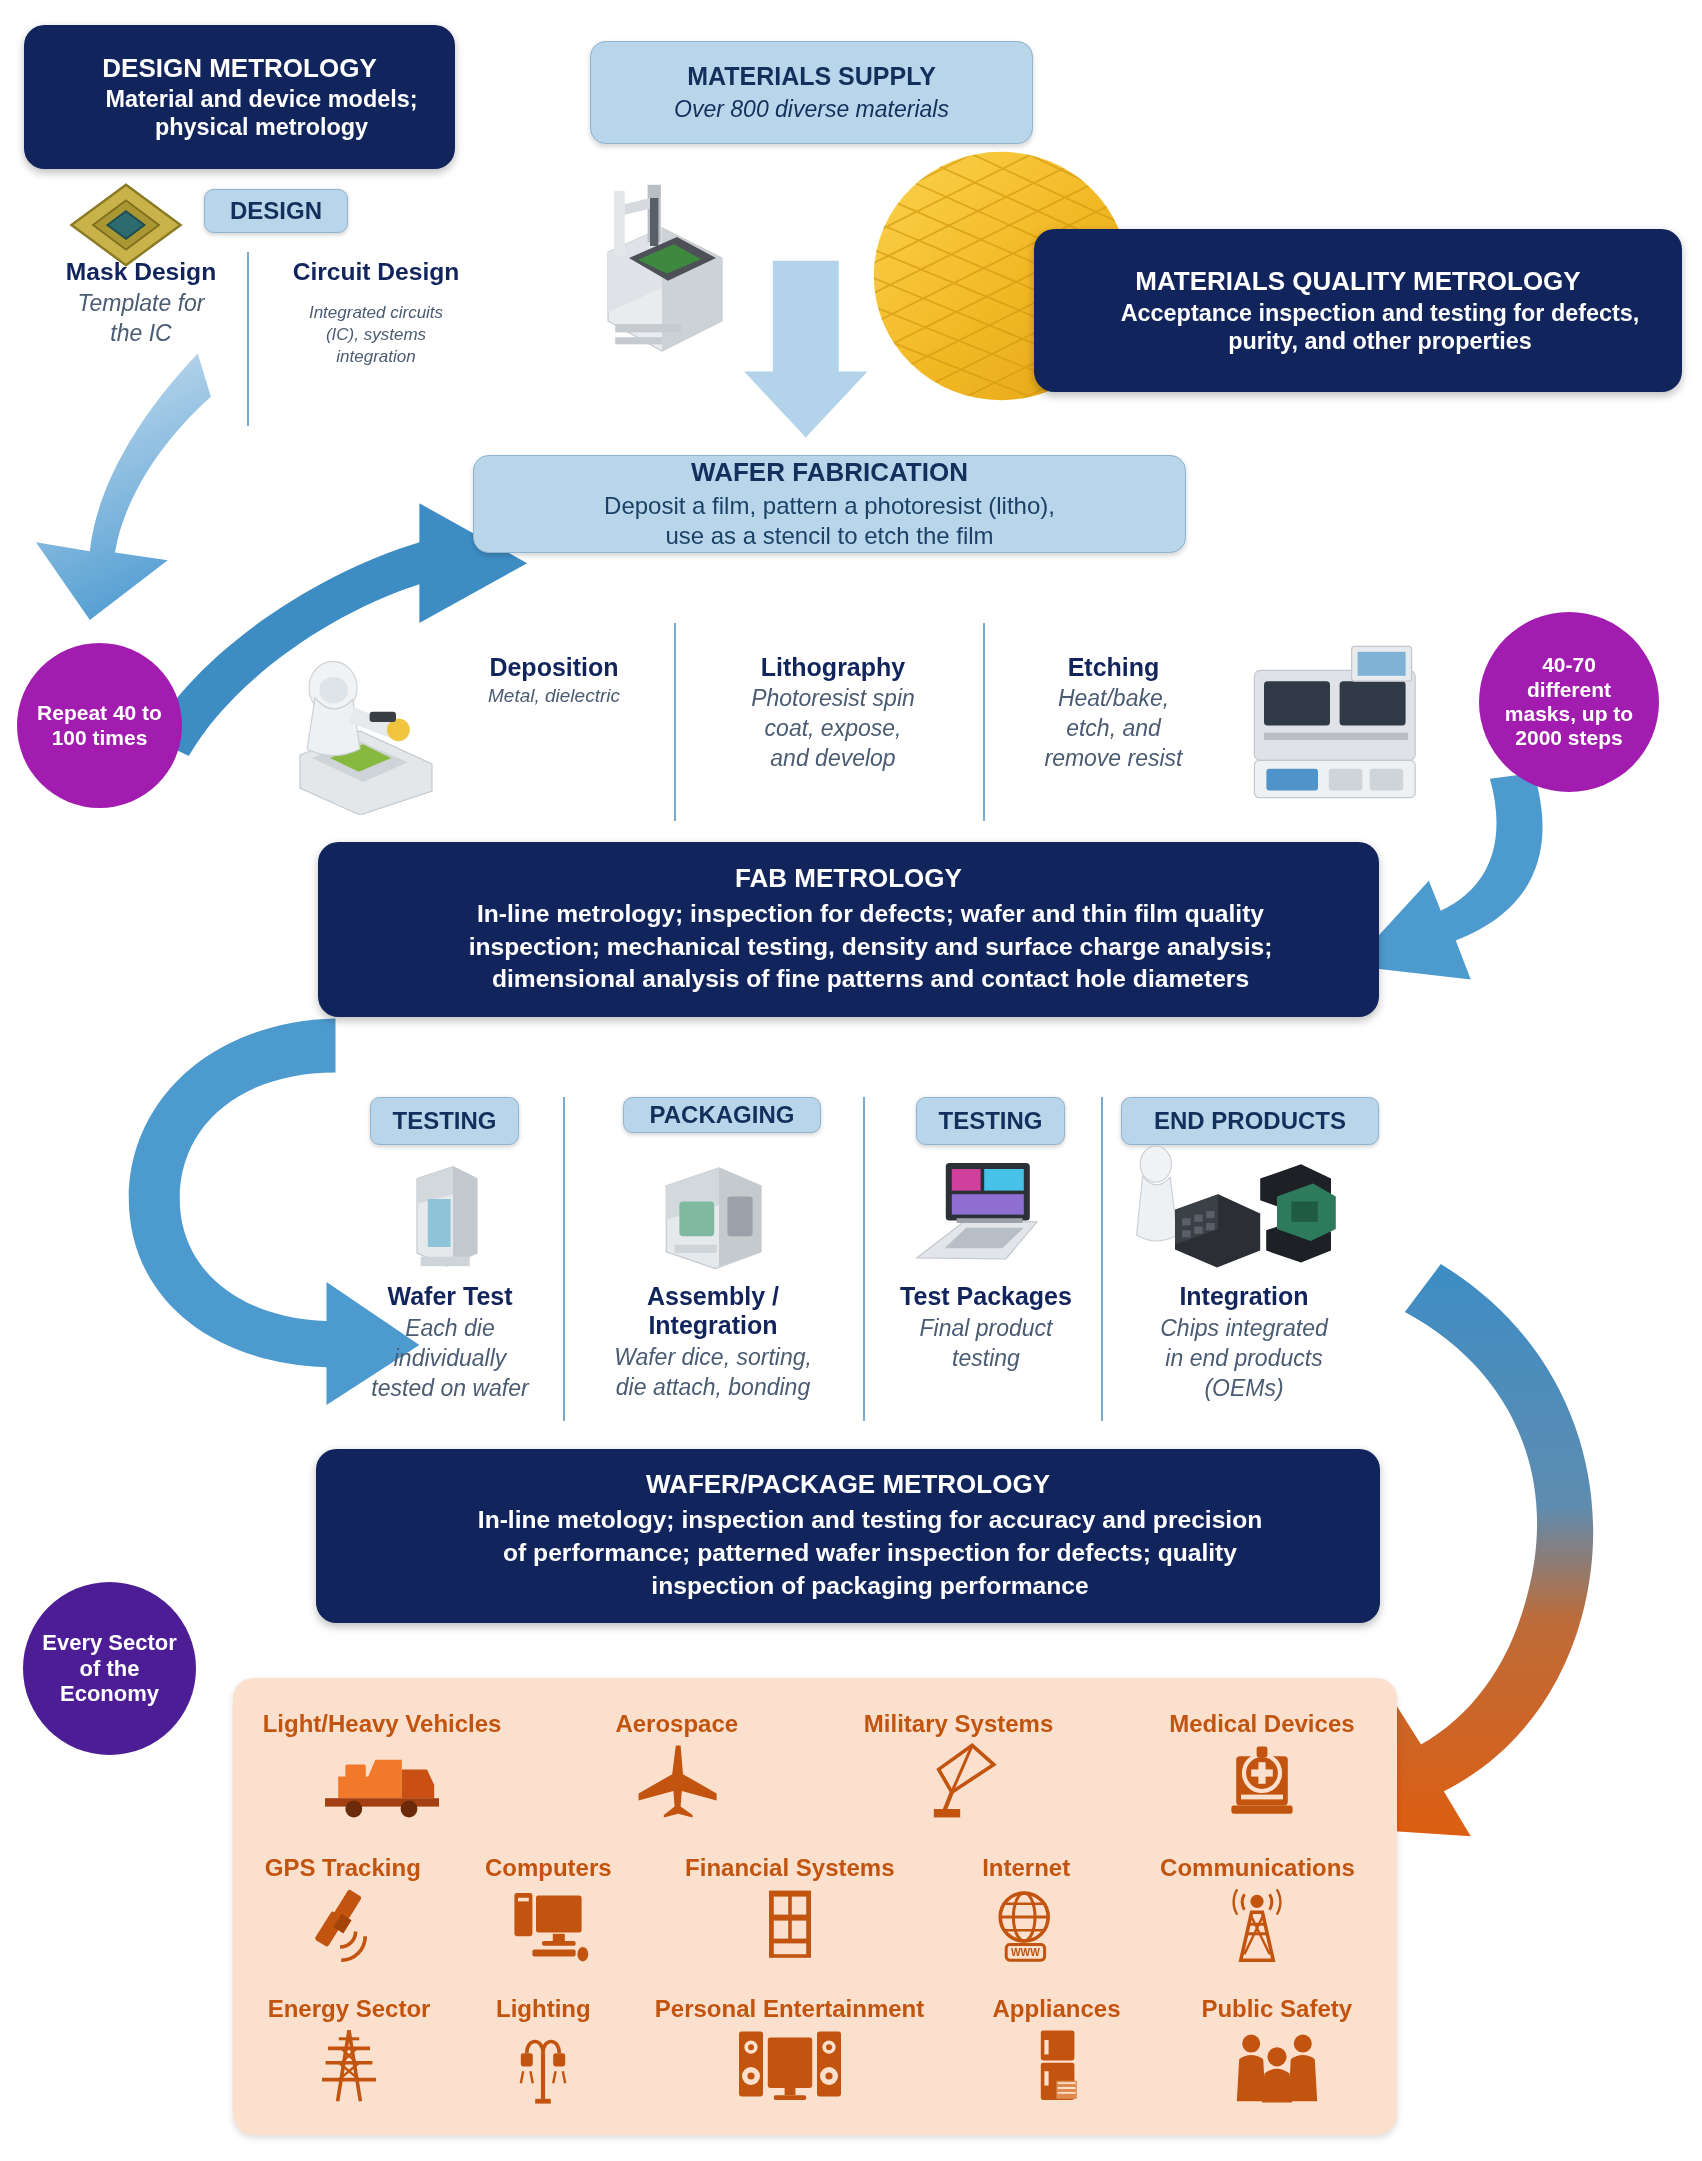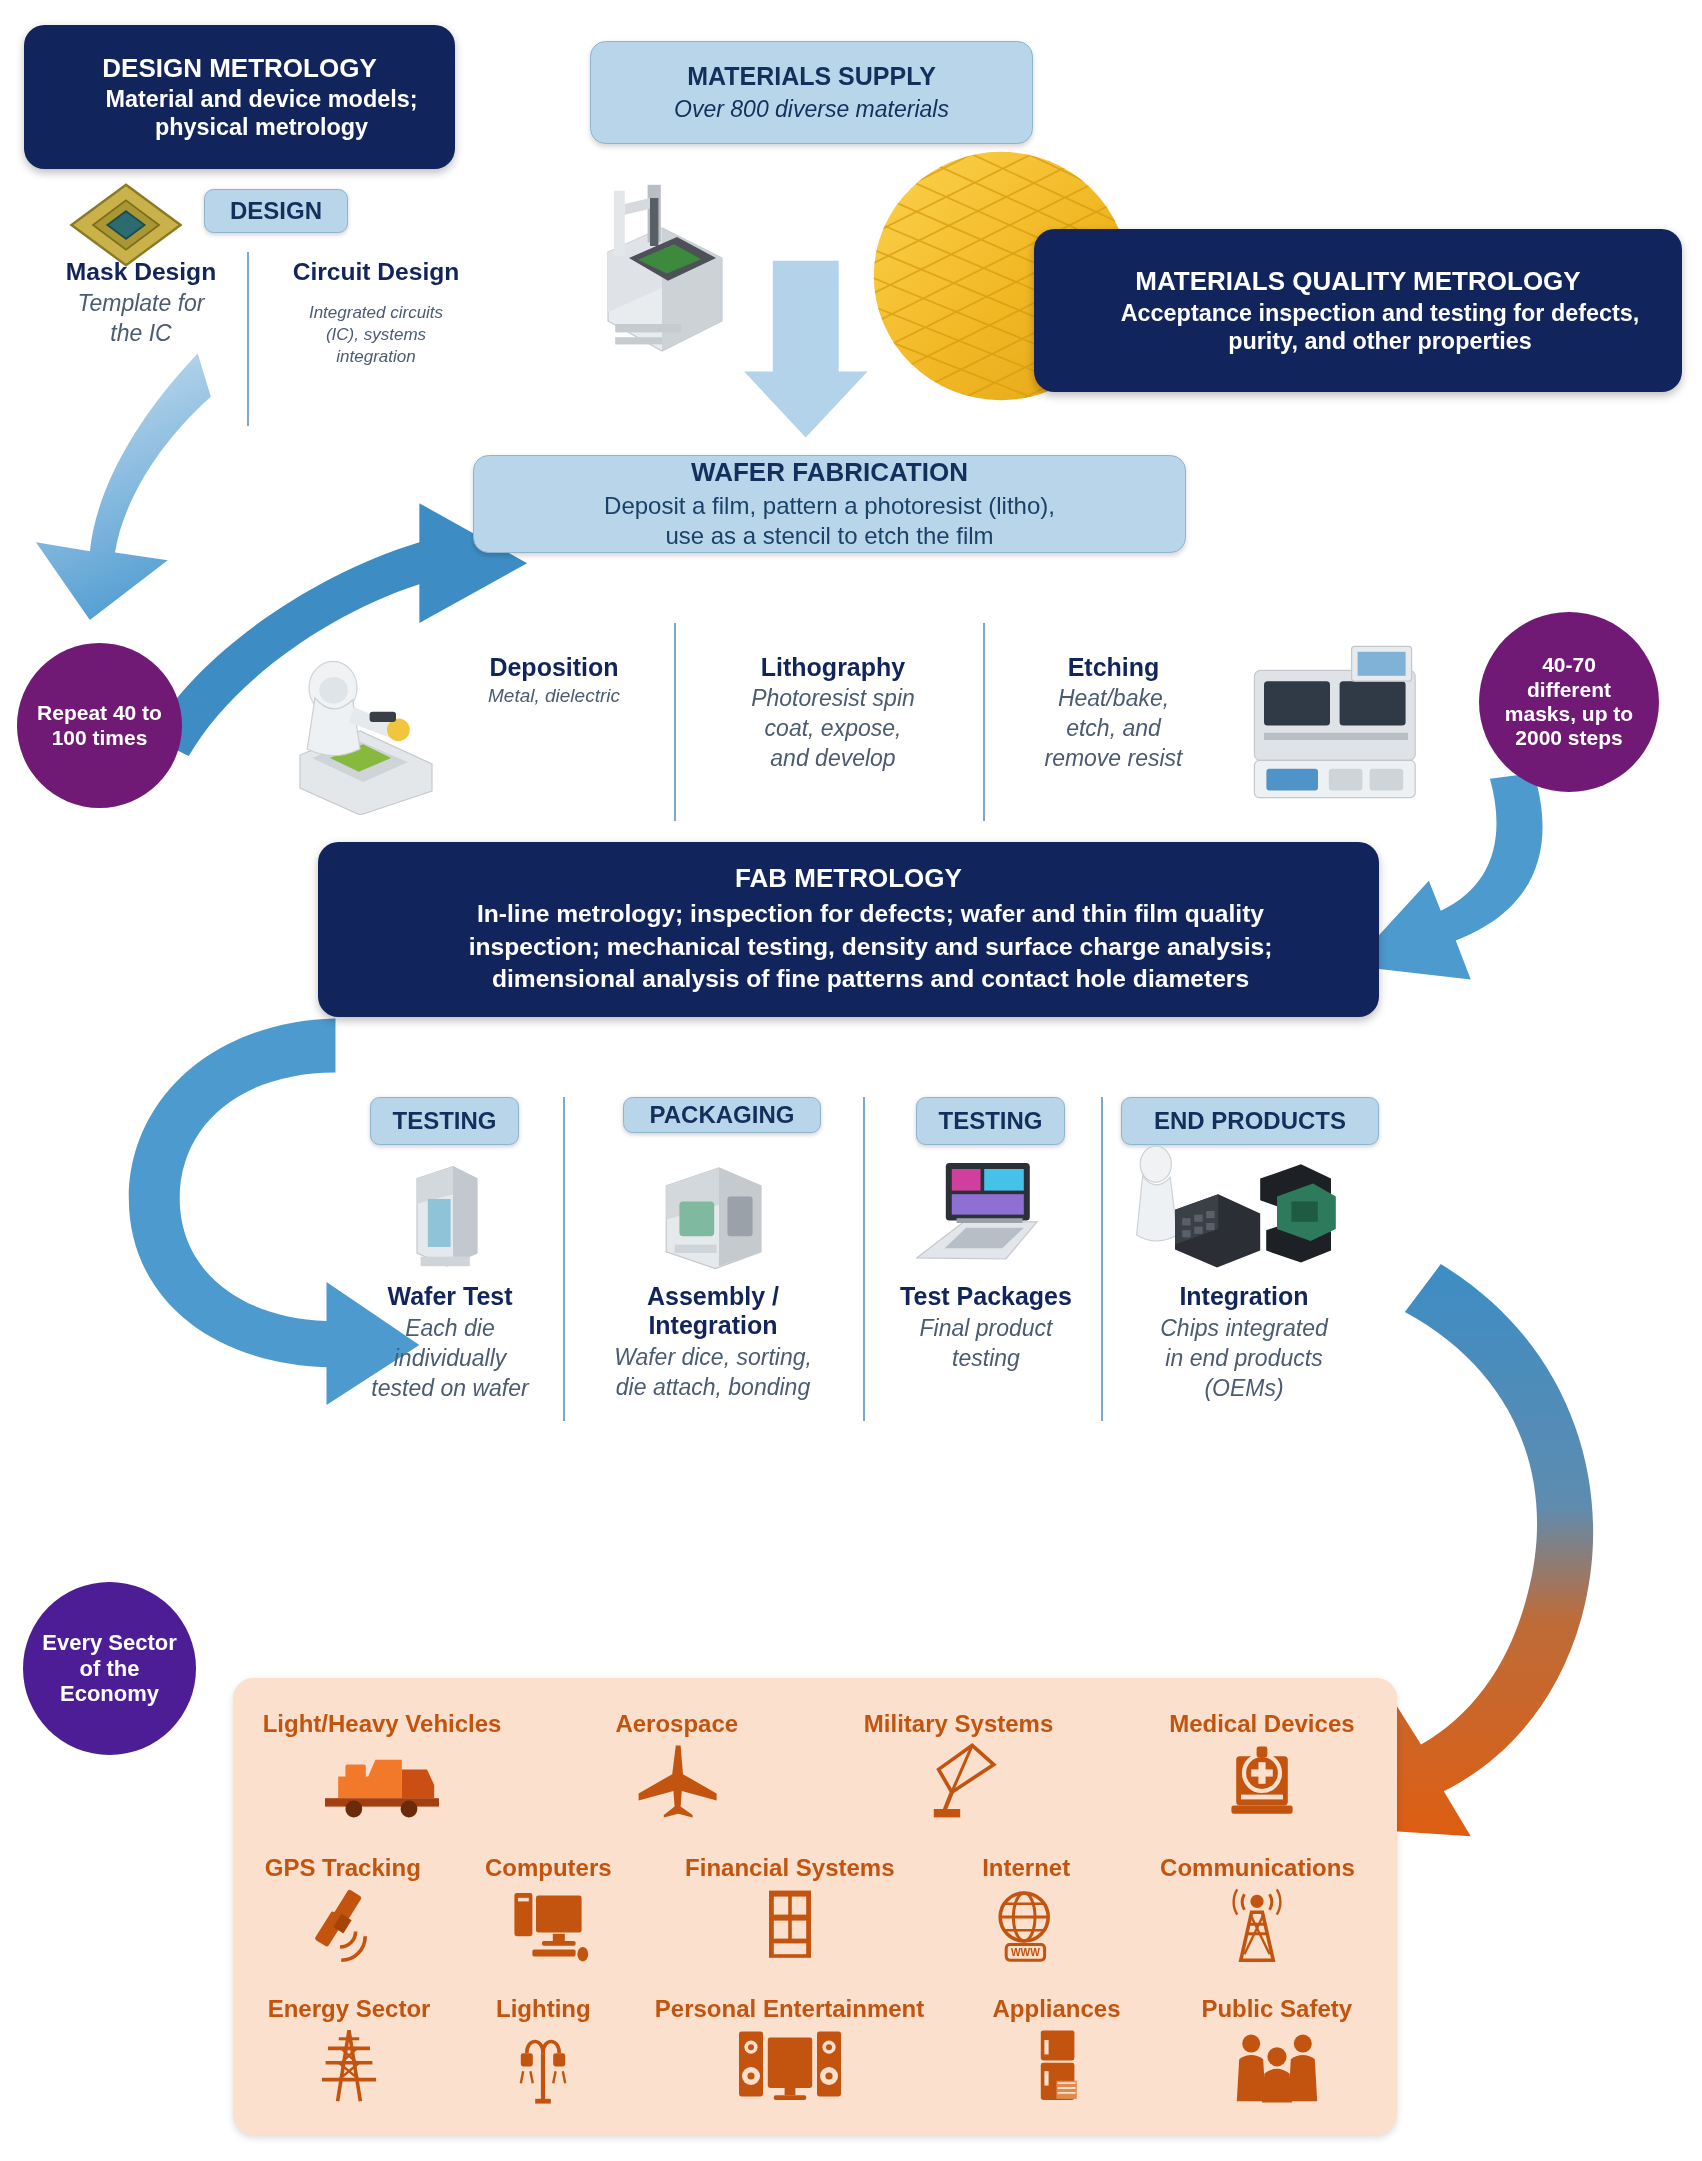--- a/index.html
+++ b/index.html
@@ -36,21 +36,21 @@
     display:flex;align-items:center;justify-content:center;
     box-shadow:0 1.8px 4.2px rgba(0,0,0,.18);box-sizing:border-box;
   }
 
   
   .circ{
     border-radius:50%;display:flex;align-items:center;justify-content:center;
     text-align:center;color:#fff;font-weight:bold;line-height:1.16;
     box-sizing:border-box;padding:4.8px;
   }
-  .circ-blue{background:#701a75;}
+  .circ-blue{background:#a21caf;}
   .circ-orange{background:#4c1d95;}
 
   
   .colhead{font-weight:bold;color:#11245c;text-align:center;line-height:1.15;}
   .colsub{font-style:italic;color:#4a5b72;text-align:center;line-height:1.3;}
   .vdiv{background:#79a9cd;width:1.8px;}
 
   
   .ep-panel{
     background:#fbe0cd;border-radius:20.4px;box-shadow:0 3px 7.8px rgba(0,0,0,.14);
@@ -372,20 +372,26 @@
 testing</div>
   </div>
 
   <div class="abs" style="left:1112px;top:1282px;width:264px;">
     <div class="colhead" style="font-size:25px;">Integration</div>
     <div class="colsub" style="font-size:23px;white-space:pre-line;margin-top:3.6px;">Chips integrated
 in end products
 (OEMs)</div>
   </div>
 
+  <div class="abs navy-box" style="left:316px;top:1449px;width:1064px;height:174px;">
+    <div class="ttl" style="font-size:26px;">WAFER/PACKAGE METROLOGY</div>
+    <div class="bdy" style="font-size:24.6px;white-space:pre-line;margin-top:4.8px;line-height:1.33;">In-line metology; inspection and testing for accuracy and precision
+of performance; patterned wafer inspection for defects; quality
+inspection of packaging performance</div>
+  </div>
 
   <div class="abs circ circ-orange" style="left:23px;top:1582px;width:173px;height:173px;font-size:22px;white-space:pre-line;">Every Sector
 of the
 Economy</div>
 
   <div class="abs ep-panel" style="left:233px;top:1678px;width:1164px;height:457px;"></div>
 
   <div class="abs" style="left:240px;top:1711px;width:1151px;height:120px;display:flex;gap:45px;">
     <div style="flex:1.32;text-align:center;">
       <div class="ep-label" style="font-size:24px;">Light/Heavy Vehicles</div>

